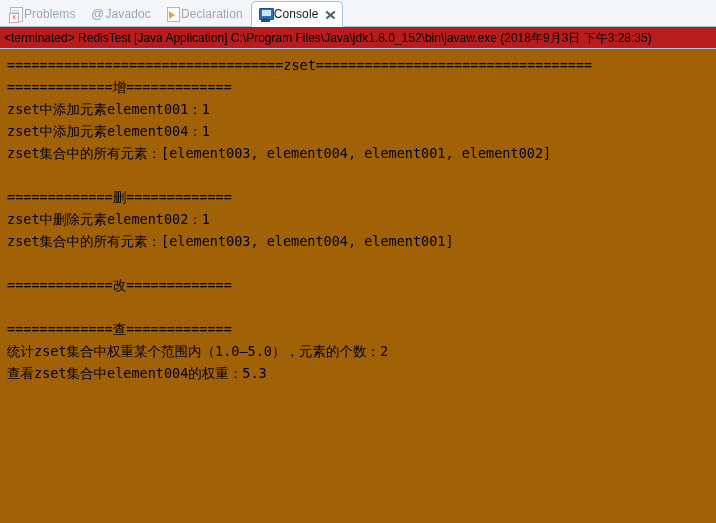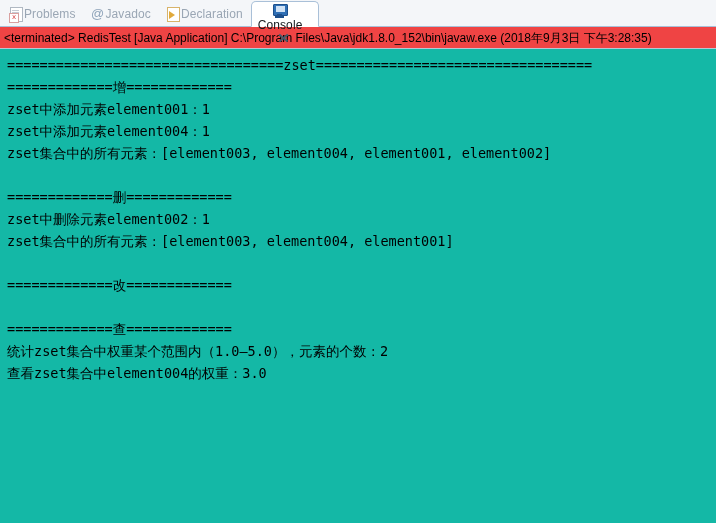--- a/index.html
+++ b/index.html
@@ -41,22 +41,21 @@
   }
   .tab.active {
     background: #ffffff;
     color: #000000;
     border: 1px solid #a9c0d8;
     border-bottom: 1px solid #ffffff;
     border-top-left-radius: 5px;
     border-top-right-radius: 5px;
     height: 26px;
     margin-bottom: -1px;
-    padding-right: 16px;
-    flex-direction: column;
+    padding-right: 6px;
   }
   .tab.active .label { color: #14181c; }
 
   .tab-icon {
     width: 16px;
     height: 16px;
     position: relative;
     display: inline-block;
     flex: 0 0 16px;
   }
@@ -150,27 +149,27 @@
   }
 
   
   .proc-header {
     font-family: "Liberation Sans", sans-serif;
     font-size: 12px;
     color: #000000;
     padding: 4px 0 3px 4px;
     white-space: nowrap;
     border-bottom: 1px solid #b8c6d4;
-    background: #ef4444;
+    background: #b91c1c;
     line-height: 14px;
   }
 
   
   .console {
-    background: #14b8a6;
+    background: #a16207;
     padding: 5px 0 0 7px;
     height: 475px;
     box-sizing: border-box;
     overflow: hidden;
   }
   .console-line {
     font-family: "DejaVu Sans Mono", monospace;
     font-size: 13.5px;
     line-height: 22px;
     color: #000000;
@@ -231,14 +230,14 @@
   <div class="console-line">zset集合中的所有元素：[element003, element004, element001, element002]</div>
   <div class="console-line blank"></div>
   <div class="console-line">=============删=============</div>
   <div class="console-line">zset中删除元素element002：1</div>
   <div class="console-line">zset集合中的所有元素：[element003, element004, element001]</div>
   <div class="console-line blank"></div>
   <div class="console-line">=============改=============</div>
   <div class="console-line blank"></div>
   <div class="console-line">=============查=============</div>
   <div class="console-line">统计zset集合中权重某个范围内（1.0—5.0），元素的个数：2</div>
-  <div class="console-line">查看zset集合中element004的权重：3.0</div>
+  <div class="console-line">查看zset集合中element004的权重：5.3</div>
 </div>
 
 </body></html>

